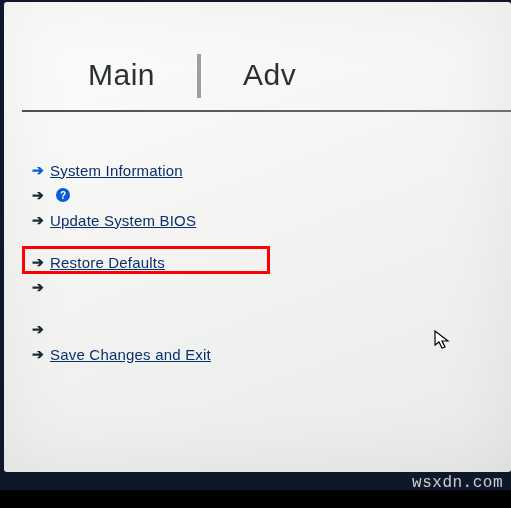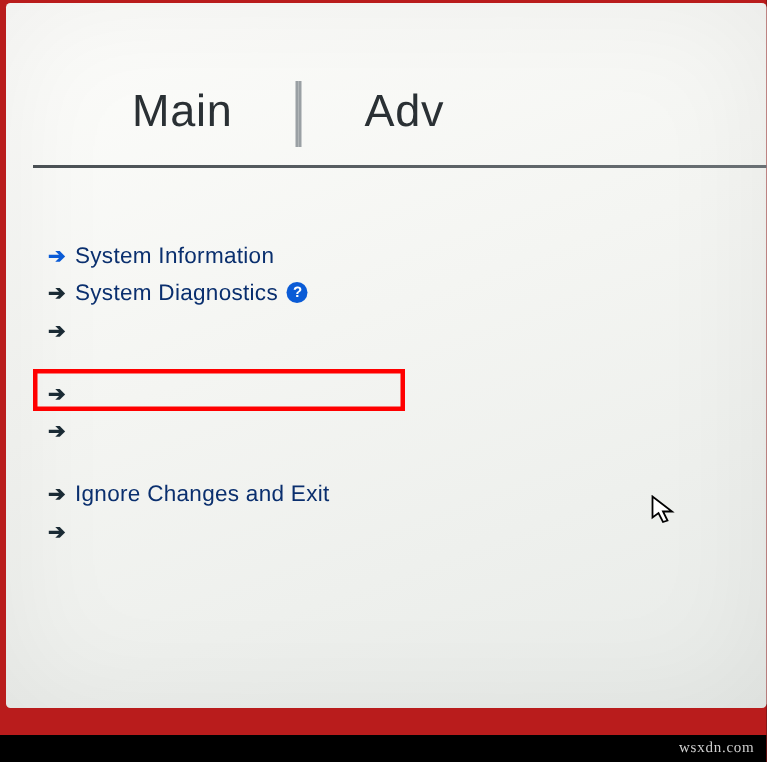--- a/index.html
+++ b/index.html
@@ -10,21 +10,21 @@
       font-family: "Helvetica Neue", Arial, sans-serif;
       overflow: hidden;
       position: relative;
     }
     .monitor {
       position: absolute;
       top: 0;
       left: 0;
       right: 0;
       bottom: 18px;
-      background: #b91c1c;
+      background: #0f172a;
     }
     .bezel {
       position: absolute;
       top: 2px;
       left: 4px;
       right: 0;
       bottom: 18px;
       background: linear-gradient(160deg, #fdfdfb 0%, #f4f5f2 45%, #e8ebe8 100%);
       border-radius: 3px;
       box-shadow: inset 0 0 80px rgba(0,0,0,0.06);
@@ -87,20 +87,21 @@
       display: inline-block;
       width: 14px;
       margin-right: 4px;
       font-weight: bold;
       font-size: 14px;
     }
     .arrow.blue { color: #0a5bd6; }
     .arrow.dark { color: #1a2a34; }
     .menu-link {
       color: #0a2f6e;
+      text-decoration: underline;
       font-size: 15px;
       letter-spacing: 0.2px;
     }
     .menu-item.selected .arrow { color: #0a5bd6; }
     .help-icon {
       display: inline-flex;
       align-items: center;
       justify-content: center;
       width: 14px;
       height: 14px;
@@ -112,25 +113,25 @@
       margin-left: 6px;
     }
     .cursor {
       position: absolute;
       top: 328px;
       left: 430px;
       pointer-events: none;
     }
     .watermark {
       position: absolute;
-      bottom: 4px;
+      bottom: 16px;
       right: 8px;
       color: #cfcfcf;
-      font-size: 10px;
-      font-family: Liberation Serif, serif;
+      font-size: 16px;
+      font-family: Liberation Mono, monospace;
       letter-spacing: 0.5px;
     }
   </style>
 </head>
 <body>
 
 <div class="monitor">
   <div class="bezel">
     <div class="tabs">
       <div class="tab active">Main</div>
@@ -142,45 +143,46 @@
 
     <div class="menu">
 
       <div class="menu-group">
         <div class="menu-item selected">
           <span class="arrow blue">➔</span>
           <span class="menu-link">System Information</span>
         </div>
         <div class="menu-item">
           <span class="arrow dark">➔</span>
-          <span class="menu-link">System Diagnostics</span>
           <span class="help-icon">?</span>
         </div>
         <div class="menu-item">
           <span class="arrow dark">➔</span>
+          <span class="menu-link">Update System BIOS</span>
         </div>
       </div>
 
       <div class="menu-group">
         <div class="menu-item">
           <span class="arrow dark">➔</span>
+          <span class="menu-link">Restore Defaults</span>
           <div class="highlight-box"></div>
         </div>
         <div class="menu-item">
           <span class="arrow dark">➔</span>
         </div>
       </div>
 
       <div class="menu-group">
         <div class="menu-item">
           <span class="arrow dark">➔</span>
-          <span class="menu-link">Ignore Changes and Exit</span>
         </div>
         <div class="menu-item">
           <span class="arrow dark">➔</span>
+          <span class="menu-link">Save Changes and Exit</span>
         </div>
       </div>
 
     </div>
 
     <svg class="cursor" width="18" height="22">
       <path d="M1 1 L1 15 L5 12 L8 18 L11 17 L8 11 L14 11 Z" fill="#fff" stroke="#000" stroke-width="1.2"></path>
     </svg>
 
   </div>

